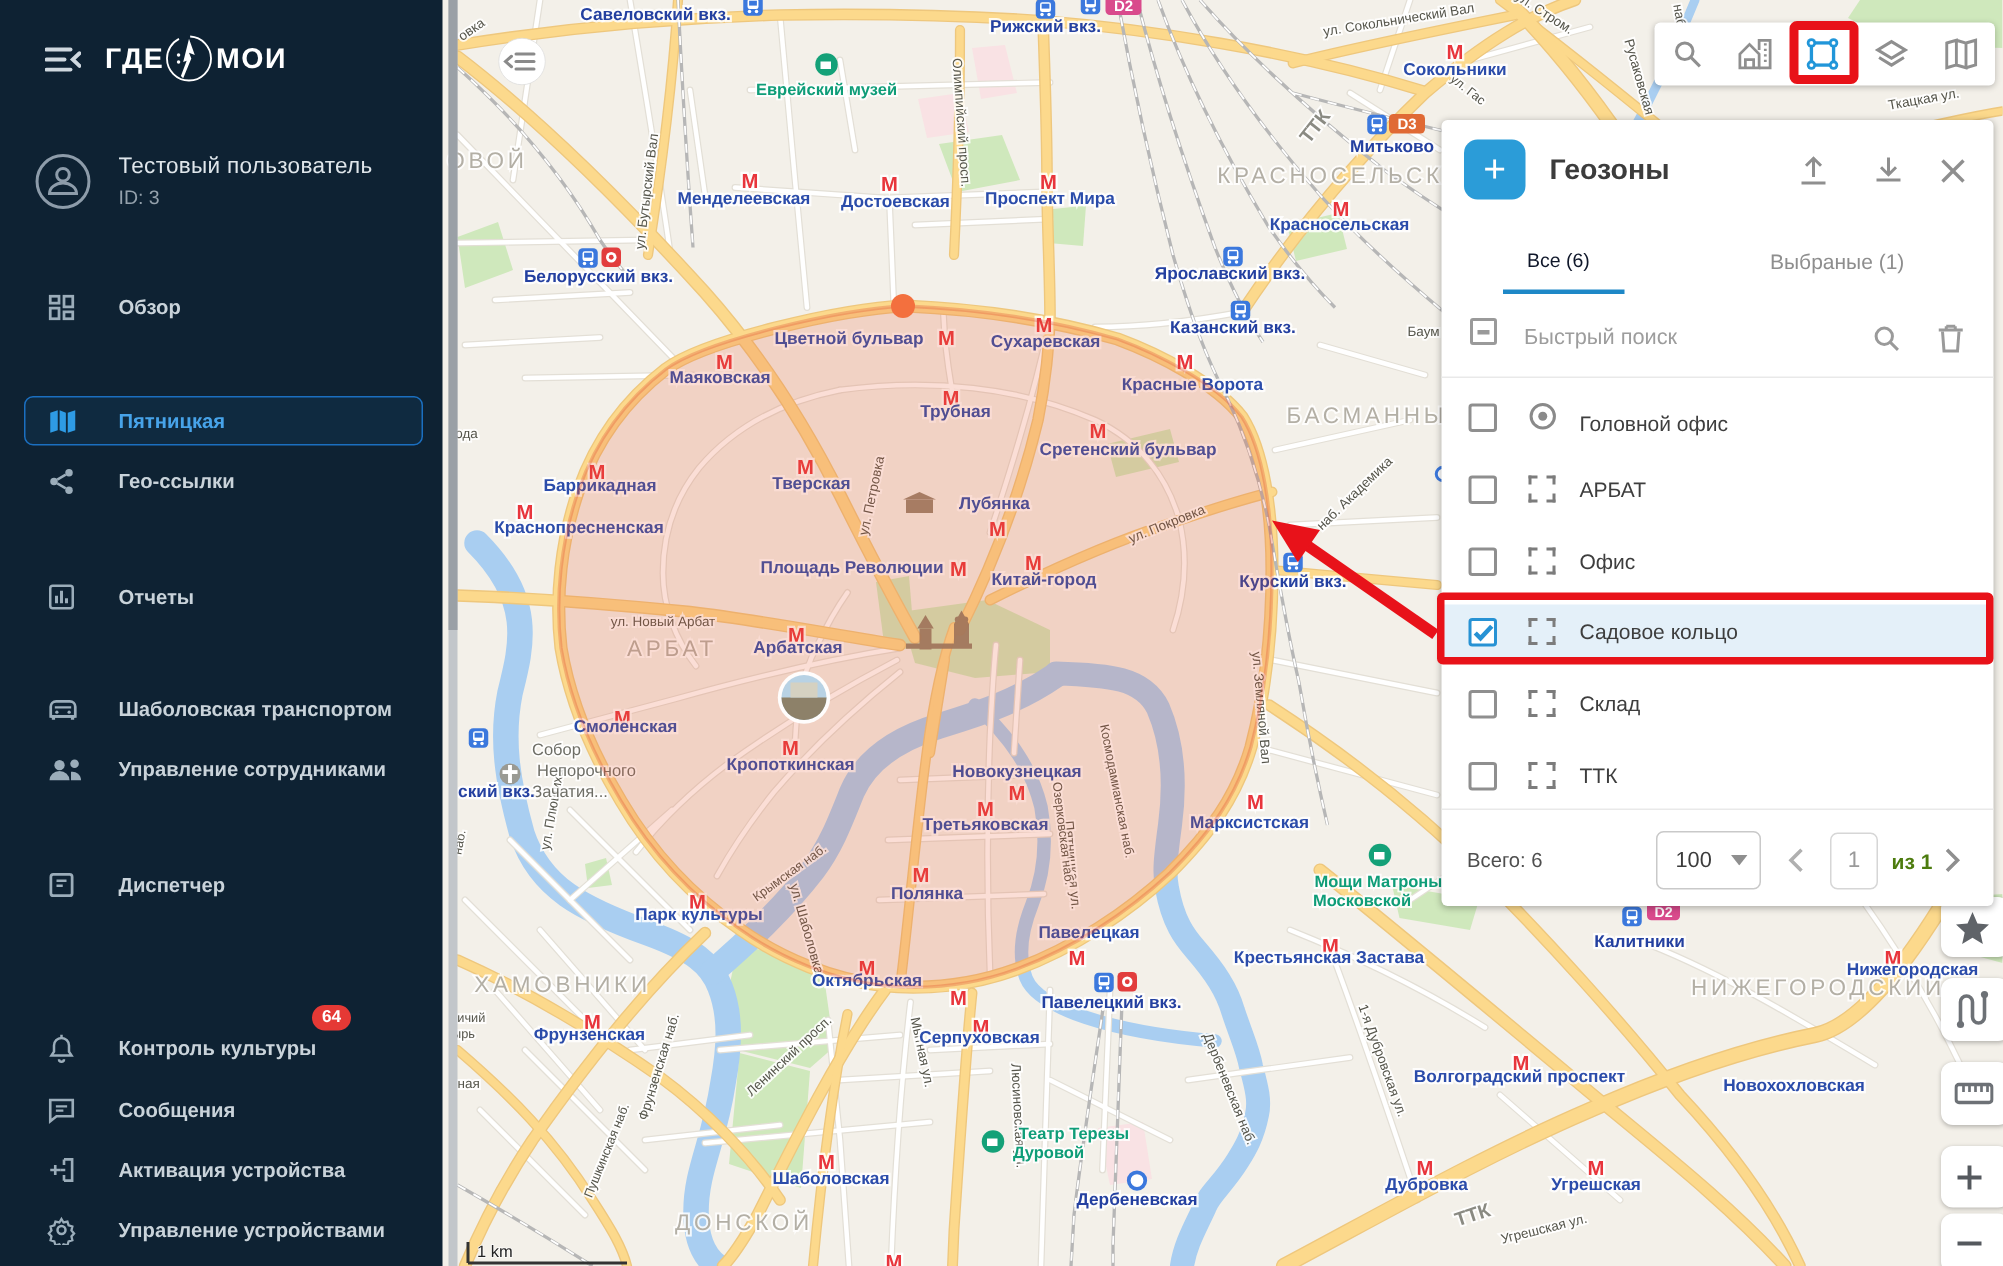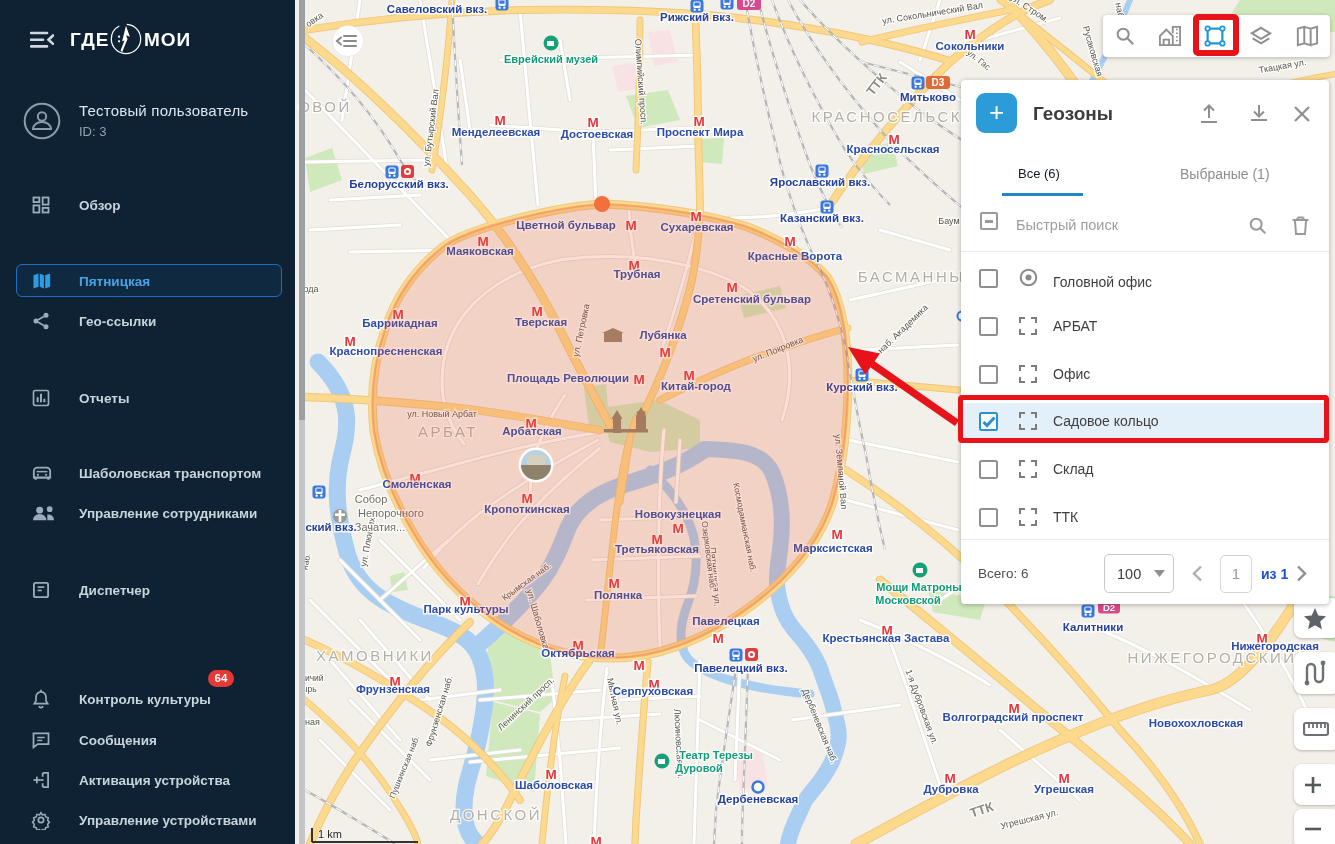--- a/index.html
+++ b/index.html
@@ -803,21 +803,21 @@
   <div style="position:absolute;left:978px;top:566px;font-size:13.5px;color:#4f4f4f;z-index:22">Всего: 6</div>
   <div style="position:absolute;left:1104px;top:554px;width:70px;height:39px;border:1px solid #c9c9c9;border-radius:5px;z-index:22;background:#fff"></div>
   <div style="position:absolute;left:1117px;top:566px;font-size:14.5px;color:#3c3c3c;z-index:23">100</div>
   <svg style="position:absolute;left:1154px;top:570px;z-index:23" width="11" height="7" viewBox="0 0 11 7">
       <polygon points="0,0 11,0 5.5,7" fill="#8f8f8f"></polygon>
     </svg>
   <svg style="position:absolute;left:1192px;top:565px;z-index:22" width="11" height="17" viewBox="0 0 11 17" fill="none" stroke="#b0b0b0" stroke-width="2.4">
       <polyline points="9,1.5 2,8.5 9,15.5"></polyline>
     </svg>
   <div style="position:absolute;left:1220px;top:555px;width:32px;height:38px;border:1px solid #d6d6d6;border-radius:5px;z-index:22;background:#fff;color:#9a9a9a;font-size:15px;text-align:center;line-height:36px">1</div>
-  <div style="position:absolute;left:1261px;top:566px;font-size:14px;color:#1d4ed8;font-weight:bold;z-index:22">из 1</div>
+  <div style="position:absolute;left:1261px;top:566px;font-size:14px;color:#4d7c0f;font-weight:bold;z-index:22">из 1</div>
   <svg style="position:absolute;left:1296px;top:565px;z-index:22" width="11" height="17" viewBox="0 0 11 17" fill="none" stroke="#8f8f8f" stroke-width="2.4">
       <polyline points="2,1.5 9,8.5 2,15.5"></polyline>
     </svg>
 </div>
 
 <div class="redbox" style="left:1193px;top:14px;width:46px;height:42px"></div>
 <div class="redbox" style="left:958px;top:395px;width:371px;height:48px;border-width:5px;border-radius:4px"></div>
 <svg style="position:absolute;left:0;top:0;z-index:45;pointer-events:none" width="1335" height="844" viewBox="0 0 1335 844">
   <line x1="872" y1="364" x2="957" y2="423" stroke="#e8121a" stroke-width="7.5"></line>
   <polygon points="848,347 865.2,374.8 880,353.4" fill="#e8121a"></polygon>

